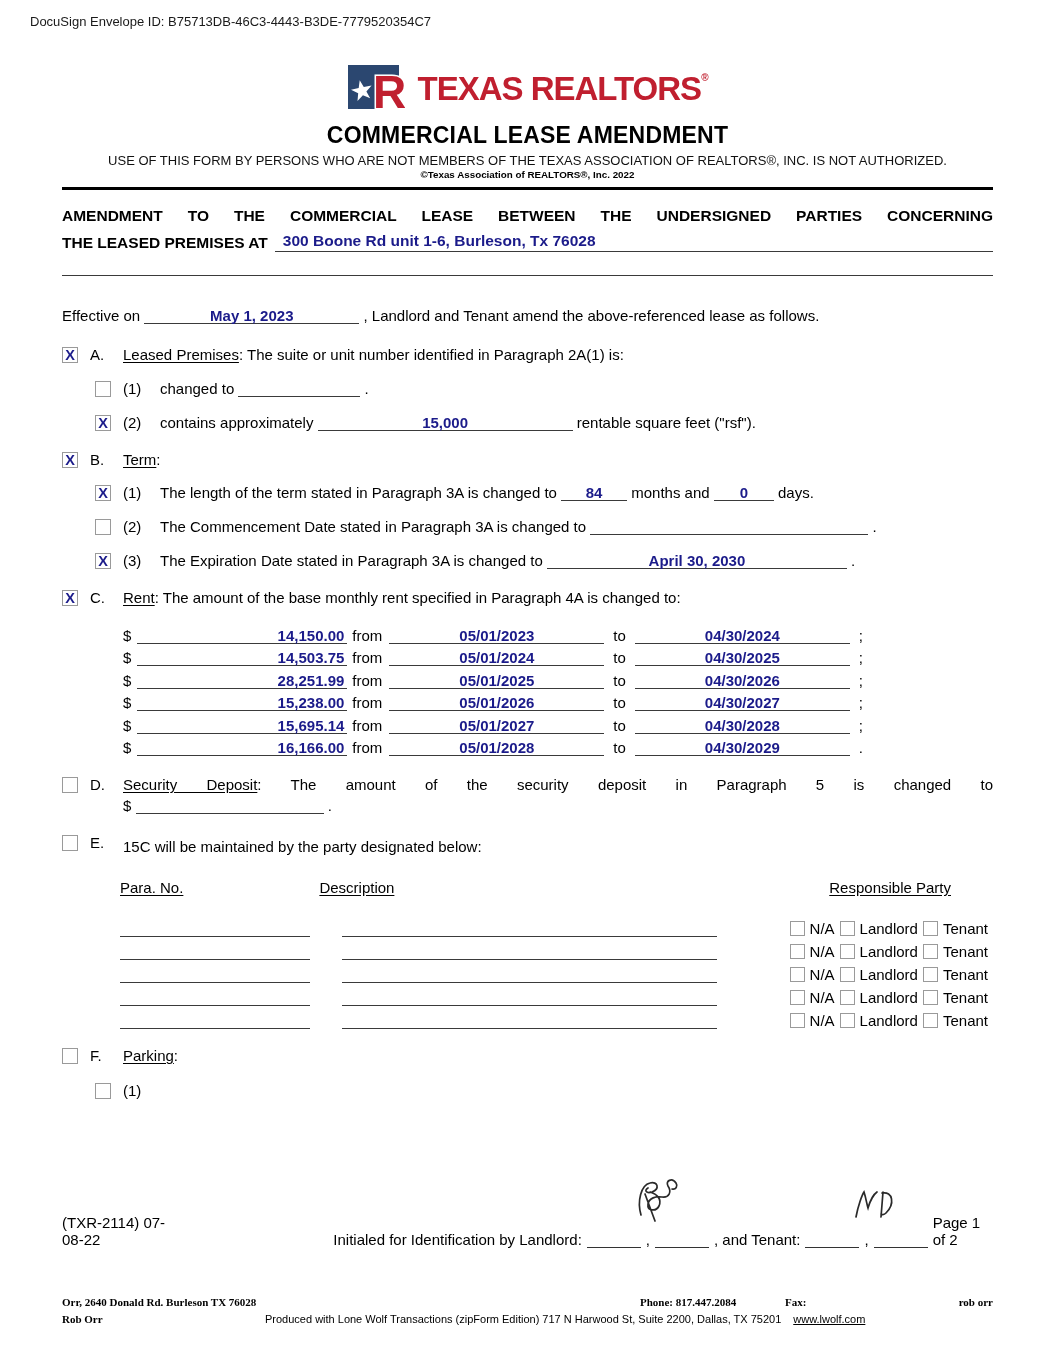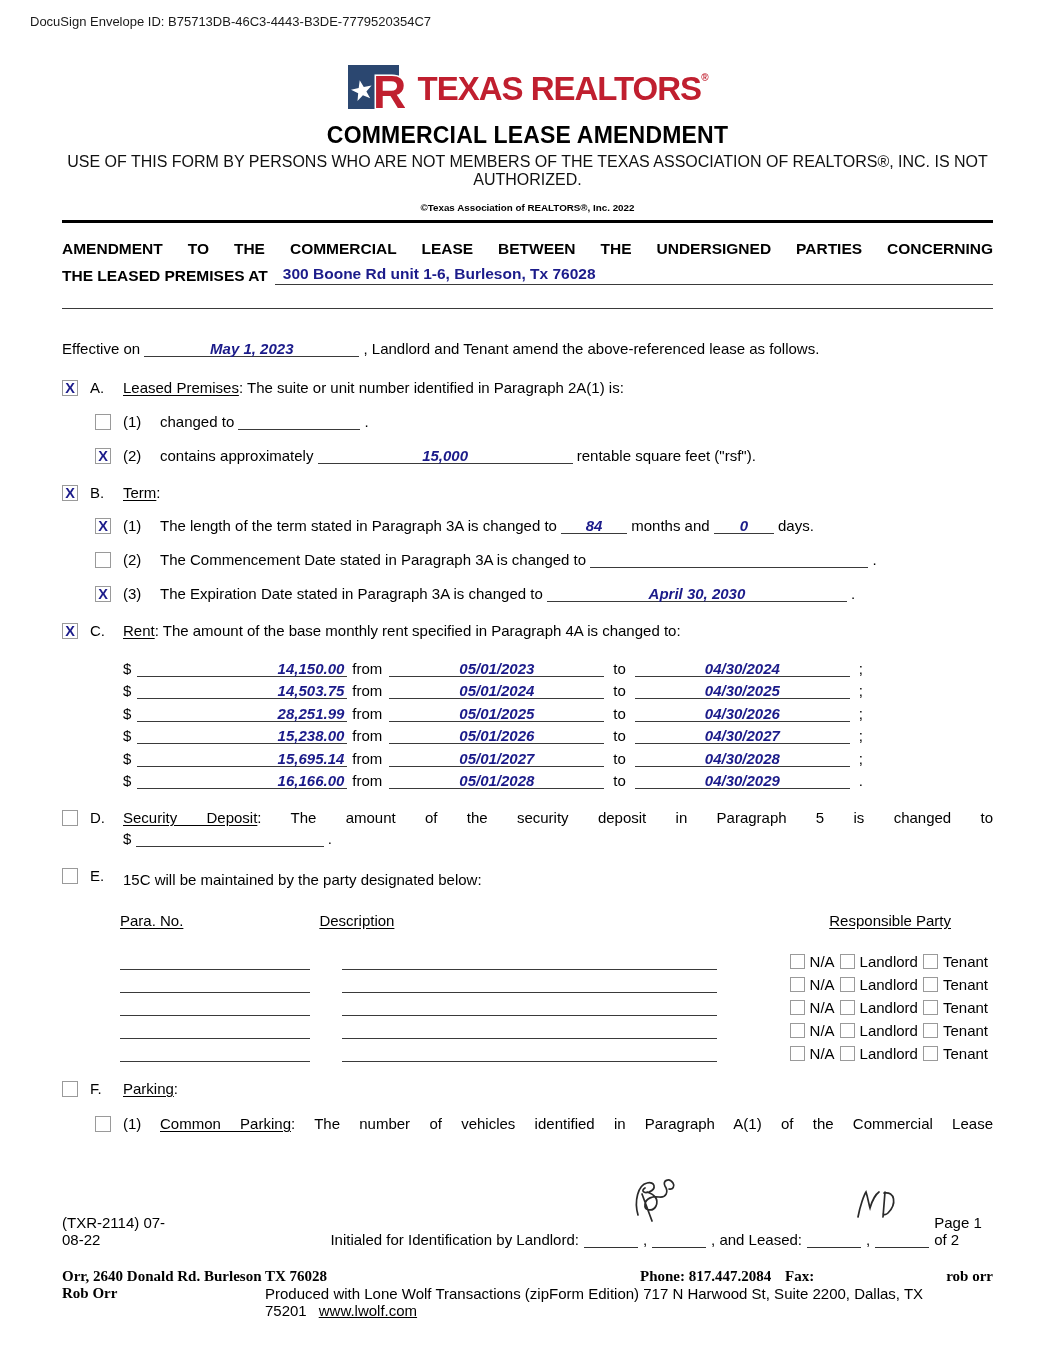--- a/index.html
+++ b/index.html
@@ -11,34 +11,34 @@
   .docusign { position:absolute; top:14px; left:30px; font-size:13px; color:#1a1a1a; }
 
   .page { position:relative; width:1055px; height:1365px; padding:0 62px; }
 
   
   .header { padding-top:64px; text-align:center; }
   .brand-row { display:flex; justify-content:center; align-items:center; gap:12px; }
   .brand-text { font-size:33px; font-weight:bold; color:#c01f2f; letter-spacing:-1px; position:relative; }
   .brand-reg { font-size:10px; vertical-align:top; position:relative; top:2px; font-weight:bold; color:#c01f2f;}
   .doc-title { font-size:23px; font-weight:bold; margin-top:9px; letter-spacing:0.2px; }
-  .notice { font-size:16px; margin-top:4px; color:#111; }
-  .copyright { font-size:9.8px; font-weight:bold; margin-top:13px; }
+  .notice { font-size:13px; margin-top:4px; color:#111; }
+  .copyright { font-size:9.8px; font-weight:bold; margin-top:1px; }
   .thick-rule { border-top:3.5px solid #000; margin-top:7px; }
 
   
   .intro-h1 { margin-top:17px; font-weight:bold; font-size:15.5px; text-align:justify; text-align-last:justify; }
   .intro-h2 { display:flex; align-items:flex-end; font-weight:bold; font-size:15.5px; margin-top:7px; }
   .addr-fill { flex:1; margin-left:7px; border-bottom:1.5px solid #3a3a3a; color:#1b1b8a; padding:0 0 1px 8px; }
   .blank-row { border-bottom:1.5px solid #3a3a3a; height:24px; }
   .effective-row { margin-top:31px; display:flex; align-items:flex-start; white-space:pre; }
 
   
   .line { display:inline-block; border-bottom:1.4px solid #3a3a3a; height:17px; vertical-align:bottom; text-align:center; }
-  .fill { color:#1b1b8a; font-weight:bold;font-style:italic; }
+  .fill { color:#1b1b8a; font-weight:bold; }
 
   
   .section { display:flex; align-items:flex-start; }
   .cb {
     flex:none; width:16px; height:16px; border:1.5px solid #9a9a9a; margin-top:1px;
     display:inline-flex; align-items:center; justify-content:center;
     color:#1b1b8a; font-weight:bold; font-size:14.5px; line-height:1;
   }
   .sec-letter { flex:none; margin-left:12px; width:33px; }
   .sec-content { flex:1; }
@@ -70,21 +70,21 @@
   .m-resp .cb { width:15px; height:15px; margin-top:0; }
   .m-resp .lbl { margin:0 5px 0 5px; }
 
   
   .initials-row { position:absolute; top:1214px; left:62px; right:62px; display:flex; align-items:flex-end; }
   .init-center { display:flex; align-items:flex-end; margin-left:160px; white-space:pre; position:relative; }
   .init-line { display:inline-block; width:54px; border-bottom:1.3px solid #333; height:13px; margin:0 5px; position:relative; }
   .page-num { margin-left:auto; }
   .scribble { position:absolute; bottom:2px; left:2px; }
 
-  .footer-bottom { position:absolute; top:1268px; left:62px; right:62px; height:44px; font-size:15px;text-decoration:underline; }
+  .footer-bottom { position:absolute; top:1296px; left:62px; right:62px; height:44px; font-size:11px;text-decoration:underline; }
   .fb-serif { font-family:"Liberation Serif", serif; font-weight:bold; }
   .fb-office { position:absolute; left:0; top:0; }
   .fb-phone  { position:absolute; left:578px; top:0; }
   .fb-fax    { position:absolute; left:723px; top:0; }
   .fb-agent-r{ position:absolute; right:0; top:0; }
   .fb-agent-l{ position:absolute; left:0; top:17px; }
   .fb-produced { position:absolute; left:203px; top:17px; font-family:"Liberation Sans", sans-serif; font-weight:normal; }
   .fb-site { text-decoration:underline; margin-left:12px; color:#000;margin-top:38px; } .mt16 { margin-top:16px; } .mt17 { margin-top:17px; }
   .mt18 { margin-top:18px; } .mt20 { margin-top:20px; } .mt22 { margin-top:22px; }
   .nowrap { white-space:pre; }
@@ -314,38 +314,37 @@
 
   <div class="section mt18">
     <span class="cb"></span>
     <span class="sec-letter">F.</span>
     <span class="sec-content nowrap"><span class="u">Parking</span><span>:</span></span>
   </div>
   <div class="sub mt18">
     <span class="cb"></span>
     <span class="sub-num">(1)</span>
     <span class="sub-content">
-      <span class="just" style="display:block;"><span class="u">Common Parking</span><span>: The number of vehicles identified in Paragraph A(1) of the Commercial Lease</span></span>
     </span>
   </div>
 
   <div class="initials-row">
     <span>(TXR-2114) 07-08-22</span>
     <span class="init-center">
       <span>Initialed for Identification by Landlord:</span>
       <span class="init-line">
         <span class="scribble">
           <svg width="58" height="50" viewBox="0 0 58 50">
             <path d="M10,40 C6,26 10,10 19,8 C27,6 29,14 21,17 C15,19 13,15 17,13 M19,17 C26,19 31,24 28,31 C25,37 16,36 17,29 C18,23 25,21 31,22 C38,23 41,17 37,11 C34,6 41,2 45,8 C47,11 45,15 41,14 M14,19 L24,46" fill="none" stroke="#2a2a2a" stroke-width="1.7" stroke-linecap="round"></path>
           </svg>
         </span>
       </span>
       <span>,</span>
       <span class="init-line"></span>
-      <span>, and Leased:</span>
+      <span>, and Tenant:</span>
       <span class="init-line">
         <span class="scribble" style="left:6px; bottom:4px;">
           <svg width="44" height="36" viewBox="0 0 44 36">
             <path d="M3,30 C5,19 9,8 11,5 C13,11 14,18 15,21 C17,14 21,7 24,5 M30,5 L28,30 M29,6 C40,4 42,17 33,26 C31,28 28,28 28,27" fill="none" stroke="#2a2a2a" stroke-width="1.7" stroke-linecap="round"></path>
           </svg>
         </span>
       </span>
       <span>,</span>
       <span class="init-line"></span>
     </span>

